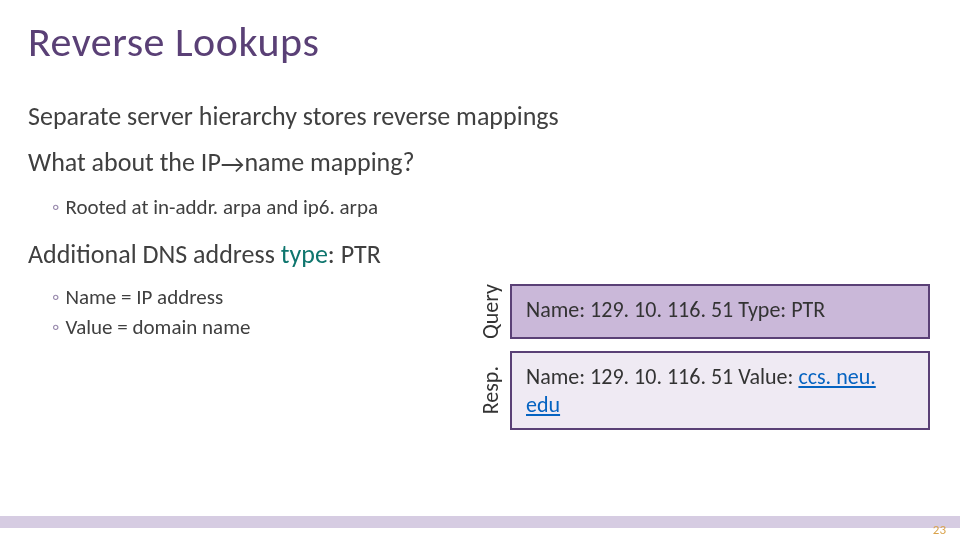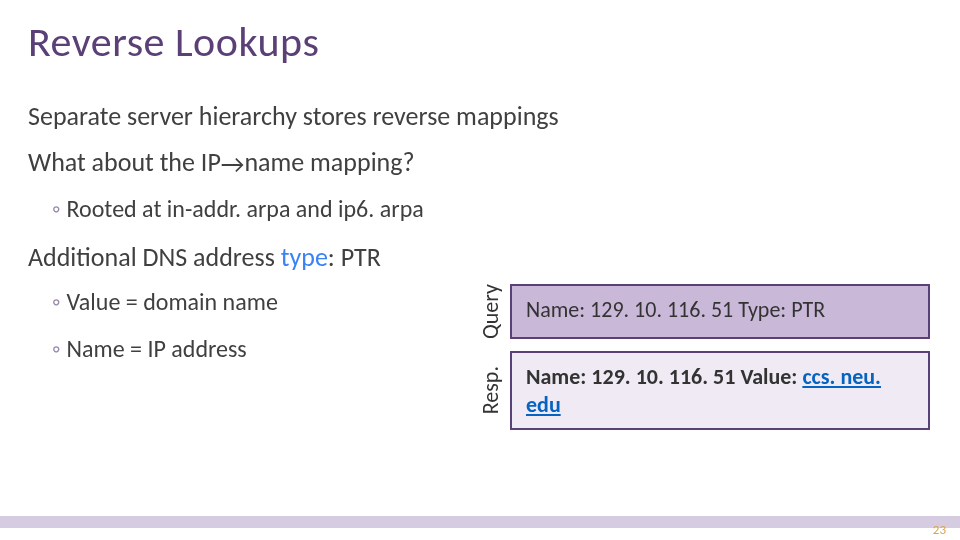--- a/index.html
+++ b/index.html
@@ -37,32 +37,32 @@
   .line-lg {
     font-size: 26px;
     color: #404040;
     margin-bottom: 14px;
   }
   .arrow {
     font-size: 26px;
     vertical-align: -2px;
   }
   .sub {
-    font-size: 24px;
+    font-size: 21px;
     color: #404040;
     margin-left: 24px;
     margin-top: 2px;
     margin-bottom: 18px;
   }
   .sub-marker {
     color: #9a8bae;
     margin-right: 6px;
   }
   .accent {
-    color: #3b82f6;
+    color: #0f766e;
   }
   .boxes {
     position: absolute;
     left: 470px;
     top: 284px;
     width: 460px;
   }
   .box-row {
     display: flex;
     align-items: stretch;
@@ -82,21 +82,21 @@
   }
   .box {
     flex: 1;
     border: 2px solid #5a4076;
     padding: 10px 14px;
     font-size: 22px;
     color: #333;
     line-height: 1.25;
   }
   .box-q { background: #cab8d9; }
-  .box-r { background: #efeaf3; font-weight: bold; }
+  .box-r { background: #efeaf3; }
   .link {
     color: #0563c1;
     text-decoration: underline;
   }
   .footer-band {
     position: absolute;
     left: 0;
     bottom: 12px;
     width: 960px;
     height: 12px;
@@ -124,25 +124,25 @@
     <div class="line-lg">
       <span>What about the IP</span><span class="arrow">→</span><span>name mapping?</span>
     </div>
     <div class="sub">
       <span class="sub-marker">◦</span><span>Rooted at in-addr. arpa and ip6. arpa</span>
     </div>
 
     <div class="line-lg">
       <span>Additional DNS address </span><span class="accent">type</span><span>: PTR</span>
     </div>
+    <div class="sub" style="margin-bottom:4px">
+      <span class="sub-marker">◦</span><span>Name = IP address</span>
+    </div>
     <div class="sub">
       <span class="sub-marker">◦</span><span>Value = domain name</span>
-    </div>
-    <div class="sub" style="margin-bottom:4px">
-      <span class="sub-marker">◦</span><span>Name = IP address</span>
     </div>
 
   </div>
 
   <div class="boxes">
     <div class="box-row">
       <div class="vlabel">
           <span>Query</span>
         </div>
       <div class="box box-q">

